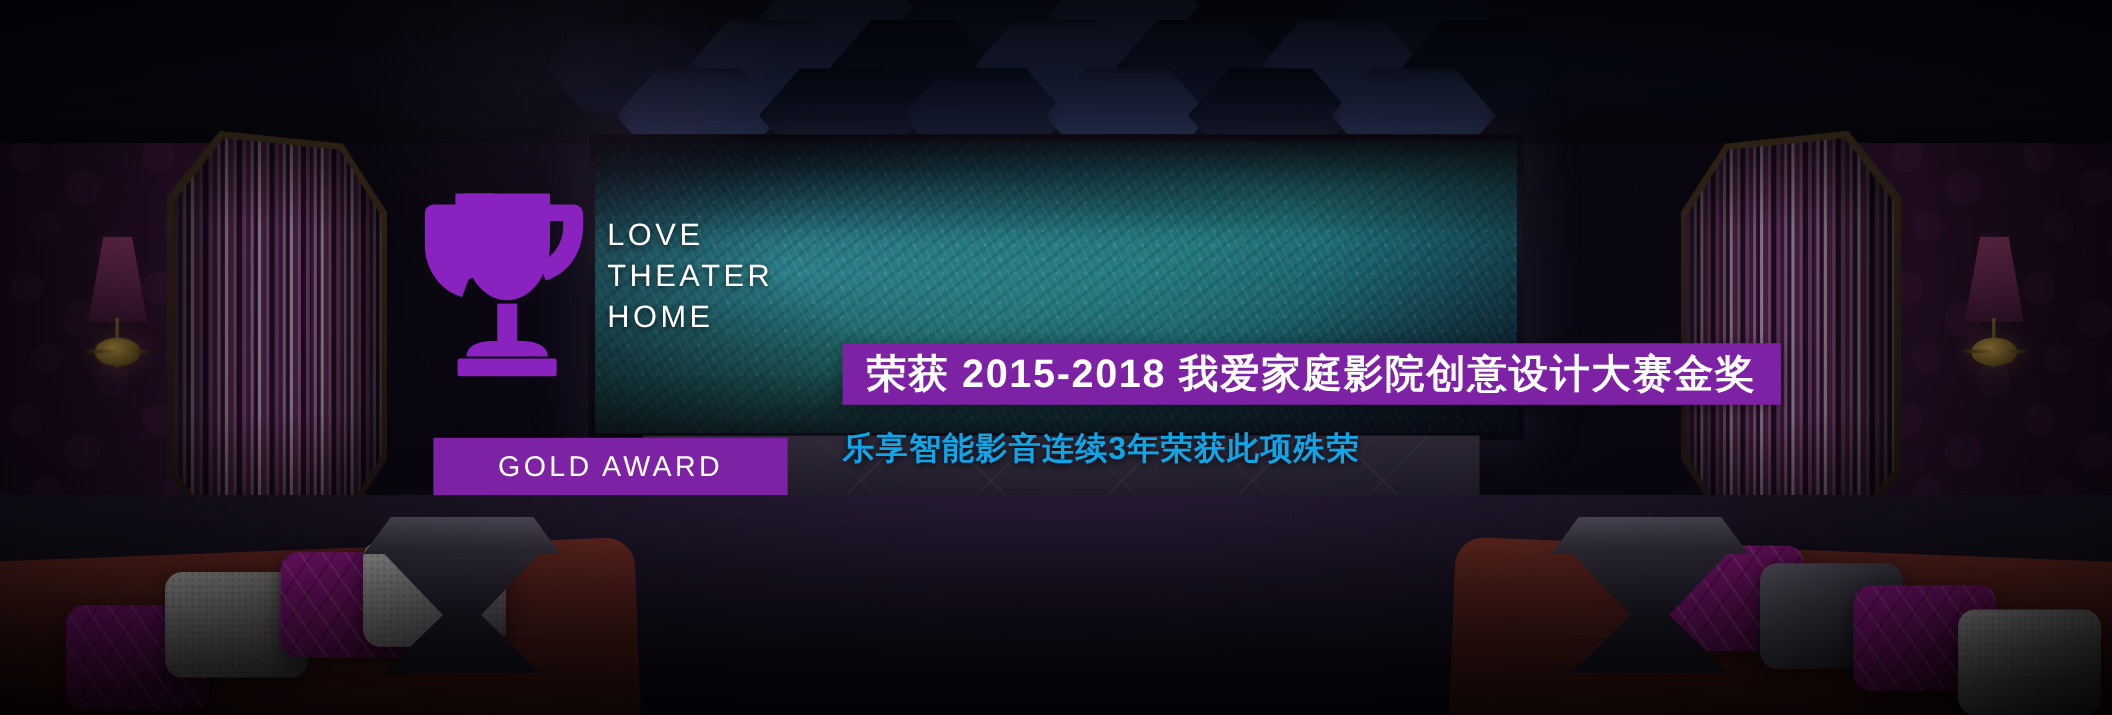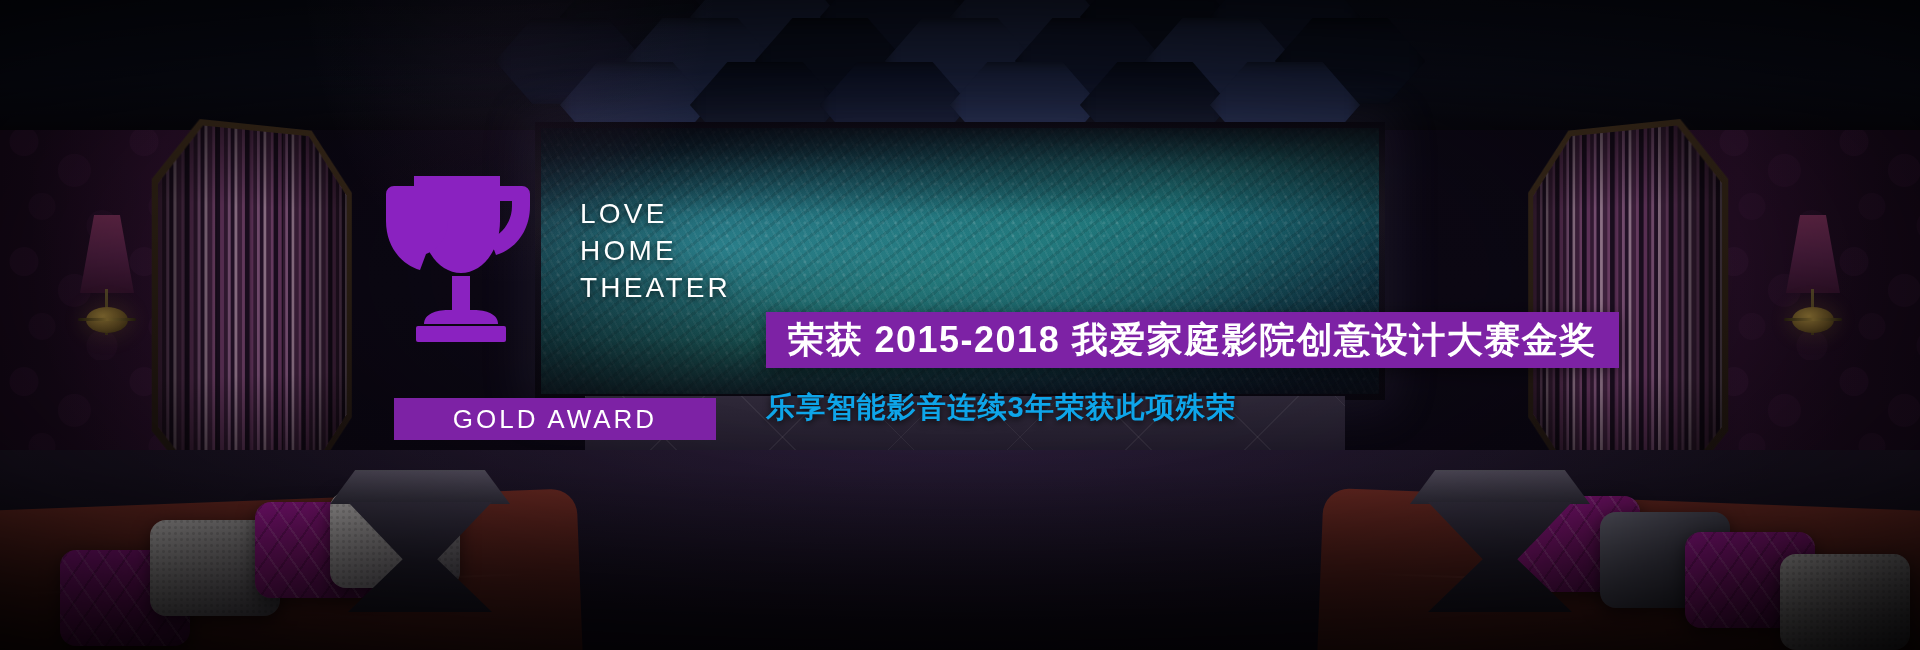--- a/index.html
+++ b/index.html
@@ -282,25 +282,25 @@
     color:#fff; font-size:39px; letter-spacing:.5px;
     font-weight:400; line-height:1; white-space:nowrap;
     text-shadow:0 2px 6px rgba(0,0,0,.7);
   }
   .lht{
     margin-top:22px;
     color:#fff; font-size:28px; line-height:1.32;
     letter-spacing:3.2px; font-weight:300;
     text-shadow:0 2px 6px rgba(0,0,0,.7);
   }
-  .lht div{ white-space:nowrap;margin-left:28px; }
+  .lht div{ white-space:nowrap; }
 
   .gold-badge{
     position:absolute; left:394px; top:398px;
-    width:322px; height:42px;
+    width:322px; height:52px;
     background:#7d22a5;
     display:flex; align-items:center; justify-content:center;
   }
   .gold-badge span{
     color:#fff; font-size:26px; letter-spacing:3px; font-weight:300;
     white-space:nowrap;
   }
 
   
   .headline{
@@ -458,22 +458,22 @@
           <path fill="#8a22c0" d="M36 8 h12 v45 c0 15 -9 28 -22 33 l-6 16
             C2 97 -14 79 -14 53 V26 a8 8 0 0 1 8 -8 h20 V8 Z" transform="translate(14,0)"></path>
           <rect x="66" y="108" width="18" height="42" fill="#8a22c0"></rect>
           <path fill="#8a22c0" d="M38 156 h74 c0 -10 -12 -14 -24 -14 h-26 c-12 0 -24 4 -24 14 Z"></path>
           <rect x="30" y="158" width="90" height="16" rx="2" fill="#8a22c0"></rect>
         </svg>
       </div>
       <div class="award-text">
         <div class="lht">
           <div>LOVE</div>
+          <div>THEATER</div>
           <div>HOME</div>
-          <div>THEATER</div>
         </div>
       </div>
     </div>
 
     <div class="gold-badge">
       <span>GOLD AWARD</span>
     </div>
 
 
     <div class="purple-bar">

